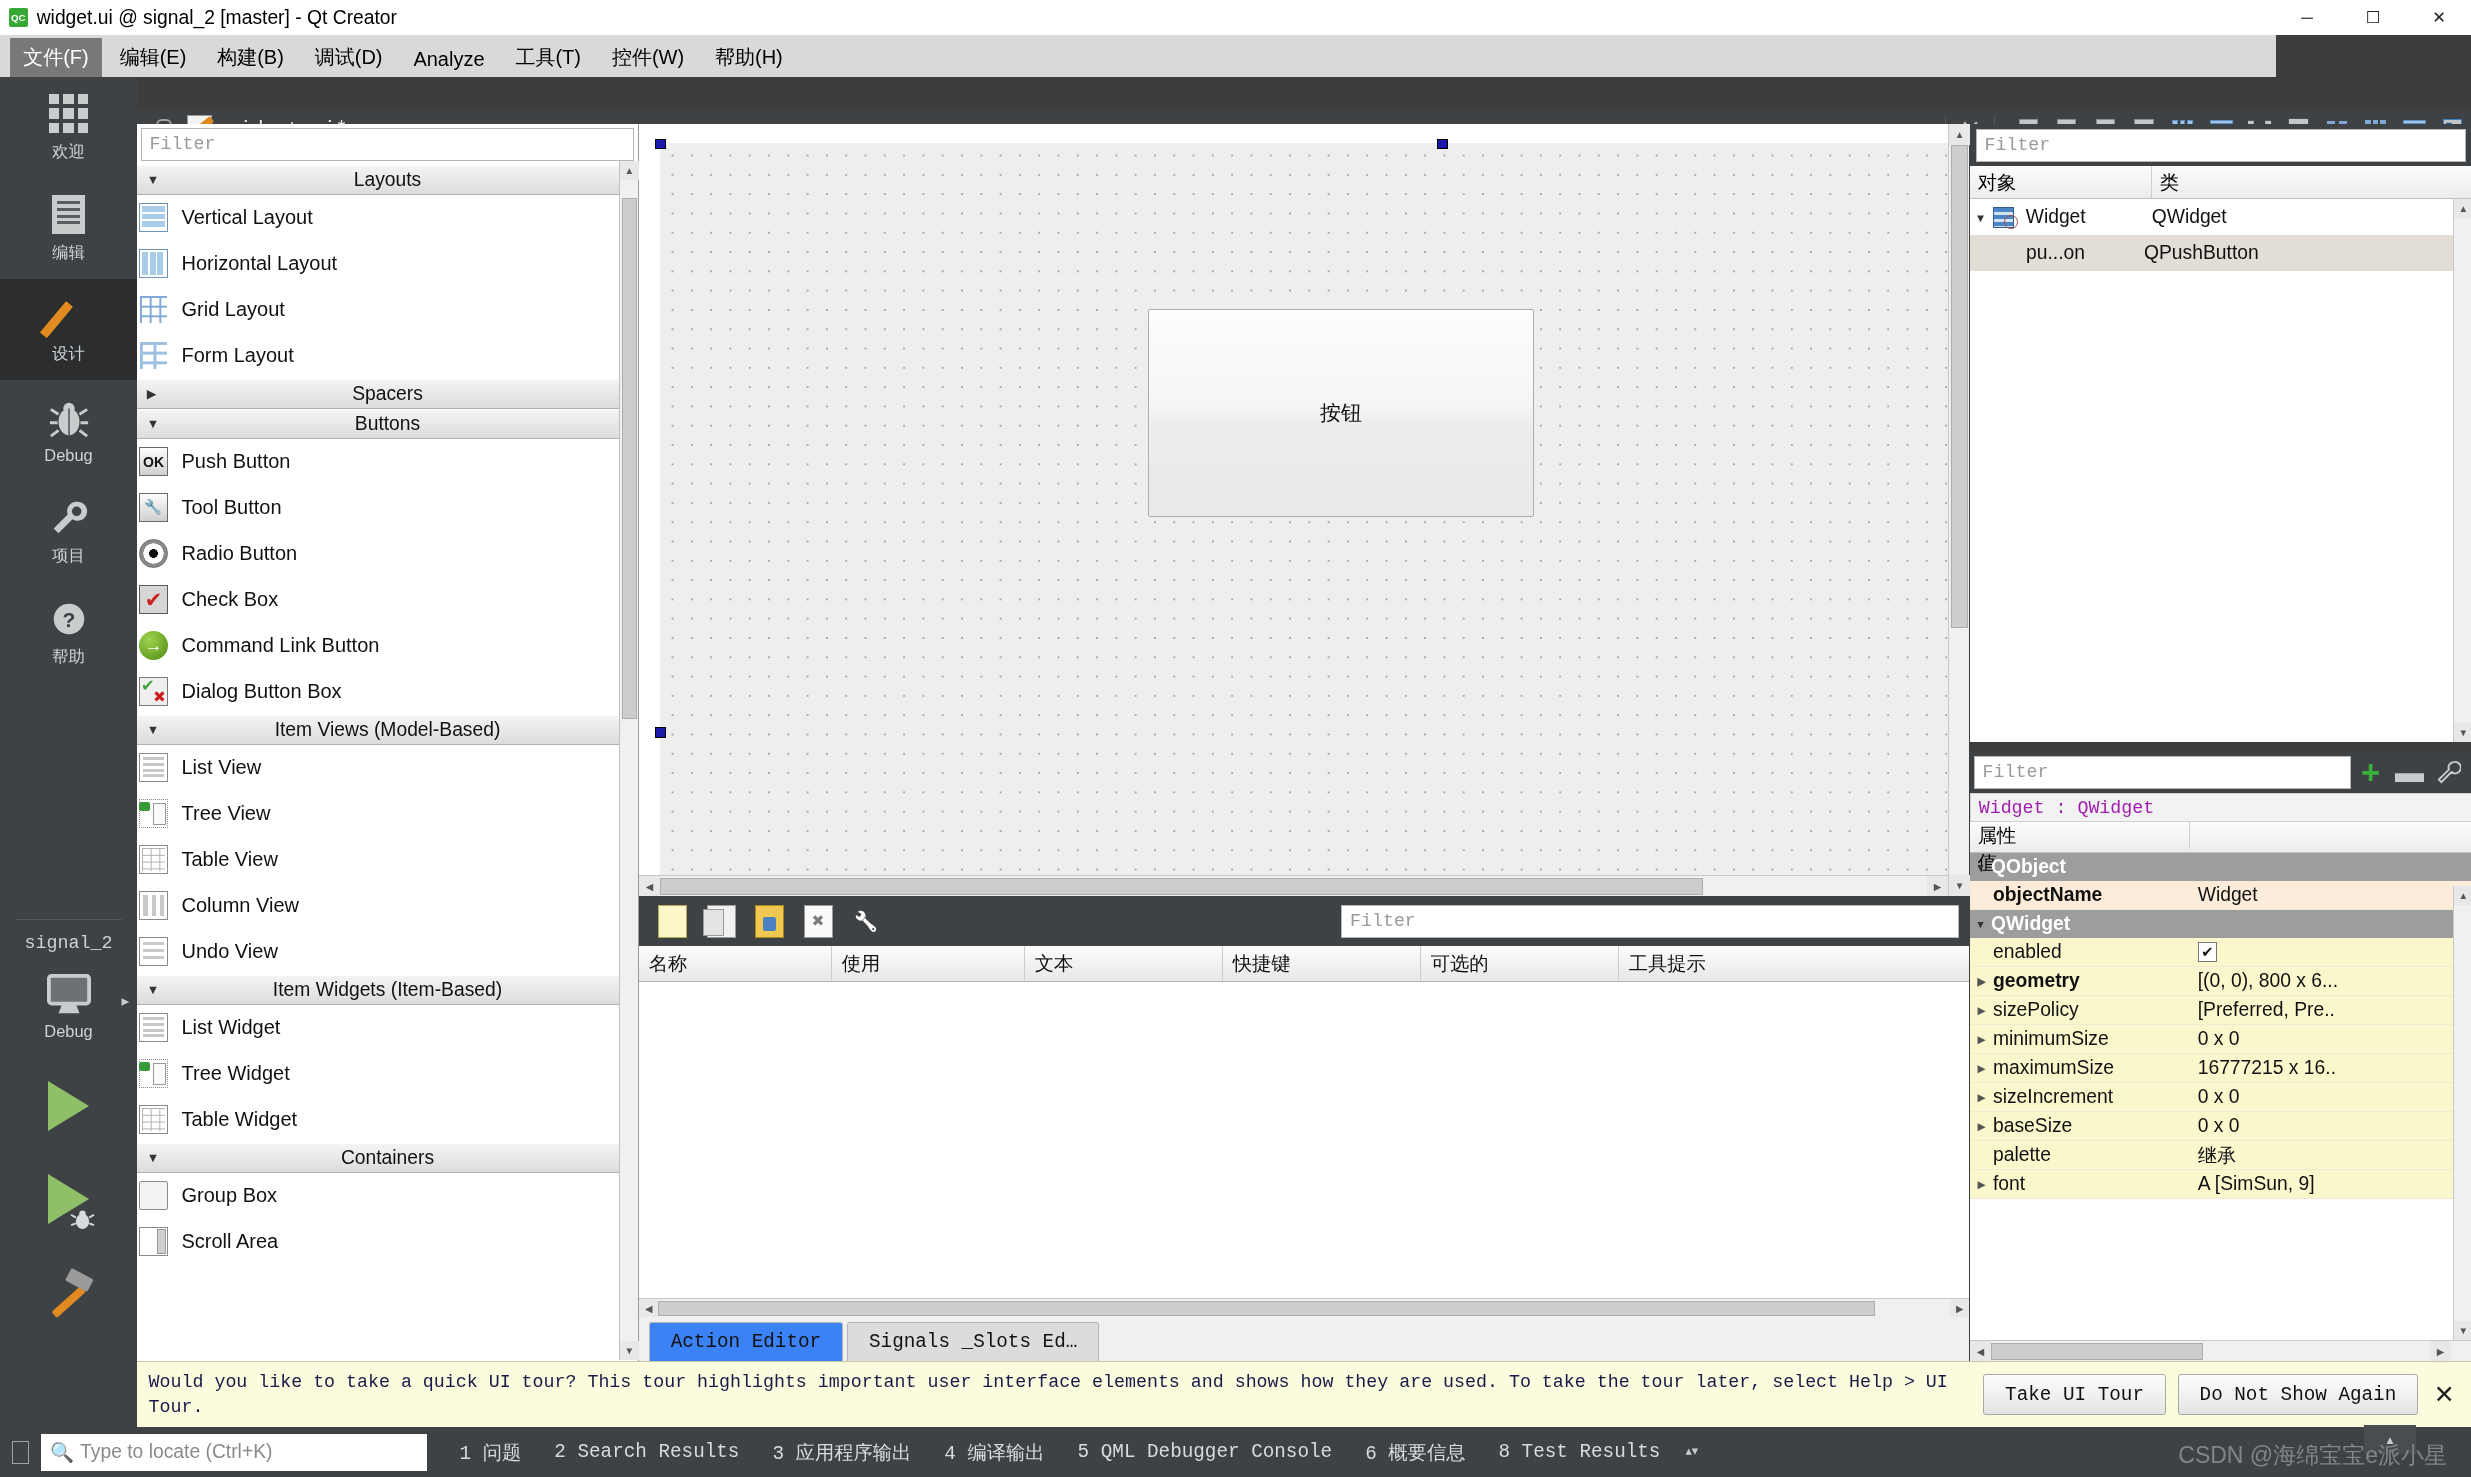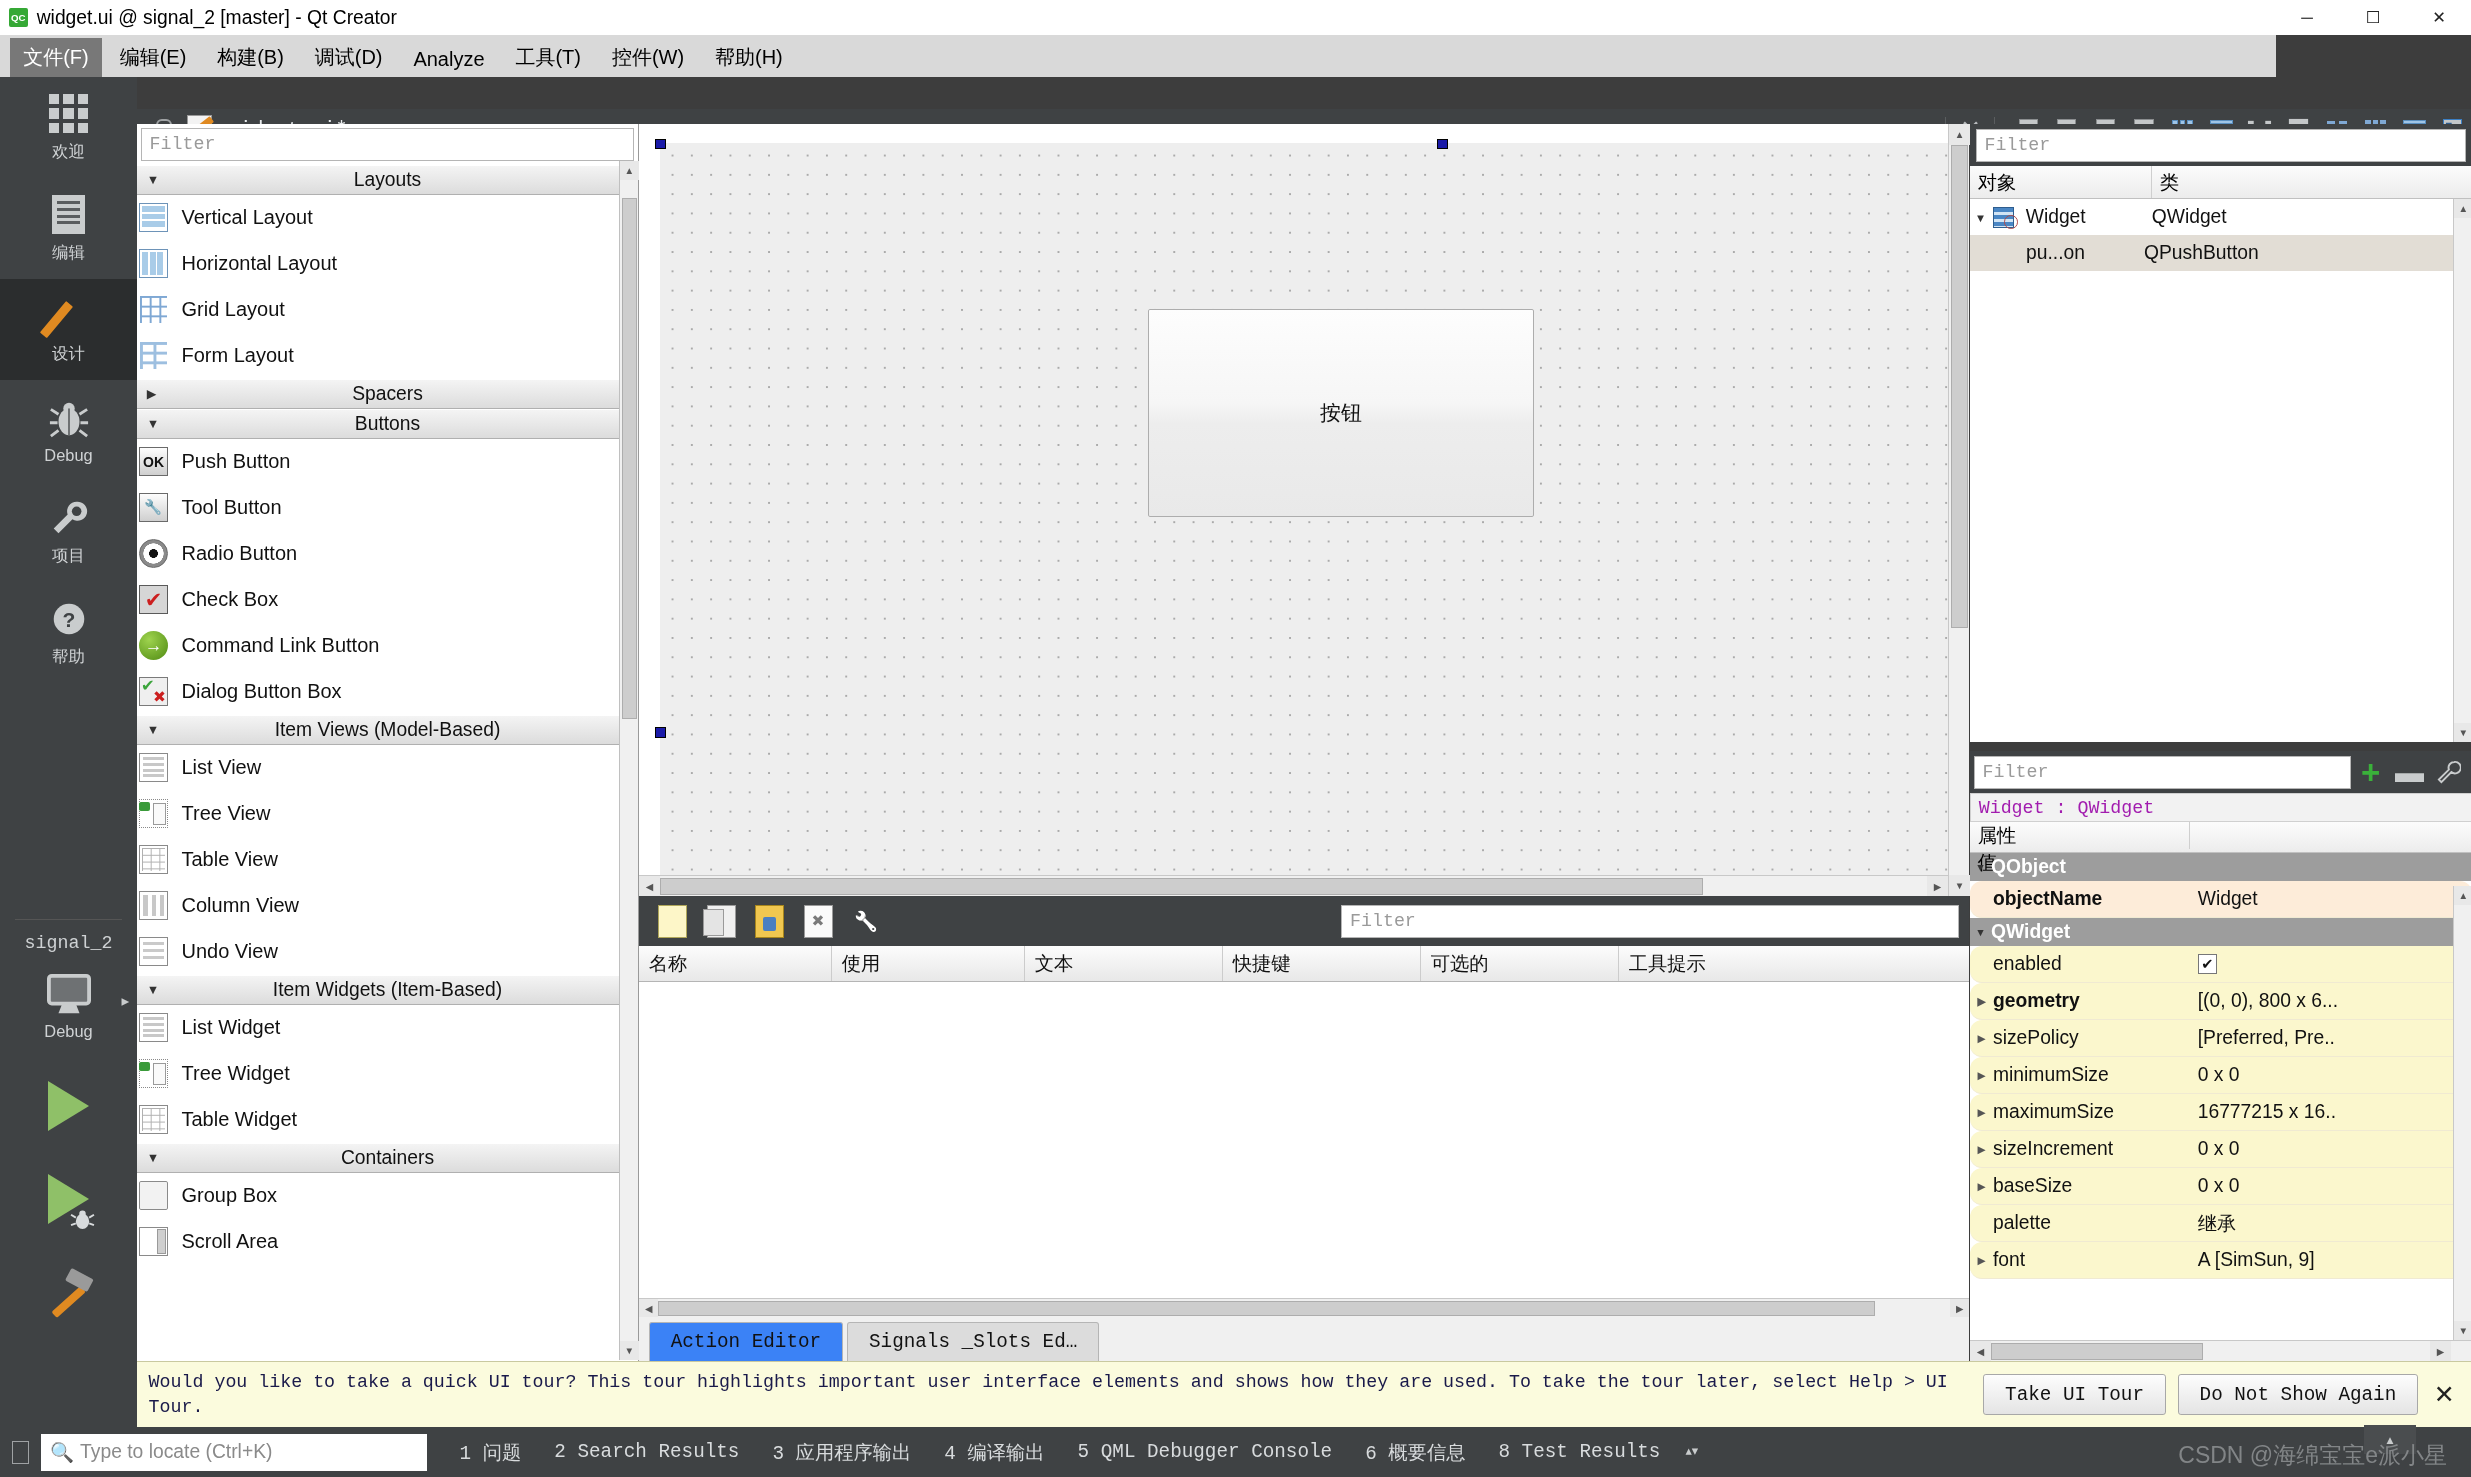--- a/index.html
+++ b/index.html
@@ -280,21 +280,21 @@
   .pe-filter span { color:#9a9a9a; font-family:"Liberation Mono", monospace; font-size:18.3px; }
   .pe-btn { width:39px; height:39px; display:flex; align-items:center; justify-content:center; }
   .plus { color:#3ab03a; font-size:33px; font-weight:bold; line-height:29px; }
   .minus { color:#c9cccd; font-size:29px; font-weight:bold; line-height:25px; }
   .pe-title { height:29px; background:#f2f2f2; border:1px solid #d0d0d0; display:flex; align-items:center; padding-left:7.7px;
     font-family:"Liberation Mono", monospace; font-size:18.3px; color:#a21caf; }
   .pe-cols { height:31px; background:linear-gradient(to bottom,#fcfcfc,#ececec); border-bottom:1px solid #c0c0c0; display:flex;flex-direction:column; }
   .pe-cols div { font-size:19.3px; padding-left:7.7px; display:flex; align-items:center; border-right:1px solid #cfcfcf; }
   .pe-grp { height:28px; background:#9d9d9d; display:flex; align-items:center; color:#fff; font-weight:bold; font-size:19.3px; }
   .pe-grp .tri { width:21px; text-align:center; font-size:10.6px; color:#333; border:none; height:auto; }
-  .pe-row { height:37px; display:flex; align-items:center; font-size:19.3px; color:#111; border-bottom:1px solid #f0ead2;border-radius:12px; }
+  .pe-row { height:29px; display:flex; align-items:center; font-size:19.3px; color:#111; border-bottom:1px solid #f0ead2; }
   .pe-row .k { width:220px; display:flex; align-items:center; }
   .pe-row .k .ar { width:23px; text-align:center; color:#555; font-size:10.6px; }
   .pe-row .v { flex:1; padding-left:7.7px; overflow:hidden; white-space:nowrap; }
   .pe-row.cream { background:#fdecd9; }
   .pe-row.yellow { background:#fbf7cd; }
   .pe-row.bold .k { font-weight:bold; }
   .chk { width:19.3px; height:19.3px; border:1px solid #777; background:#fff; display:flex; align-items:center; justify-content:center; font-size:14.5px; }
   .pe-sb { position:absolute; right:0; top:135px; width:19.3px; bottom:21px; background:#f0f0f0; border-left:1px solid #c8c8c8;}
   .pe-hsb { position:absolute; left:0; right:0; bottom:0; height:21px; background:#f0f0f0; border-top:1px solid #c8c8c8;}
   .pe-hsb .thumb { position:absolute; top:1.9px; left:21px; width:212px; height:17.4px; background:#cdcdcd; border:1px solid #adadad;}

